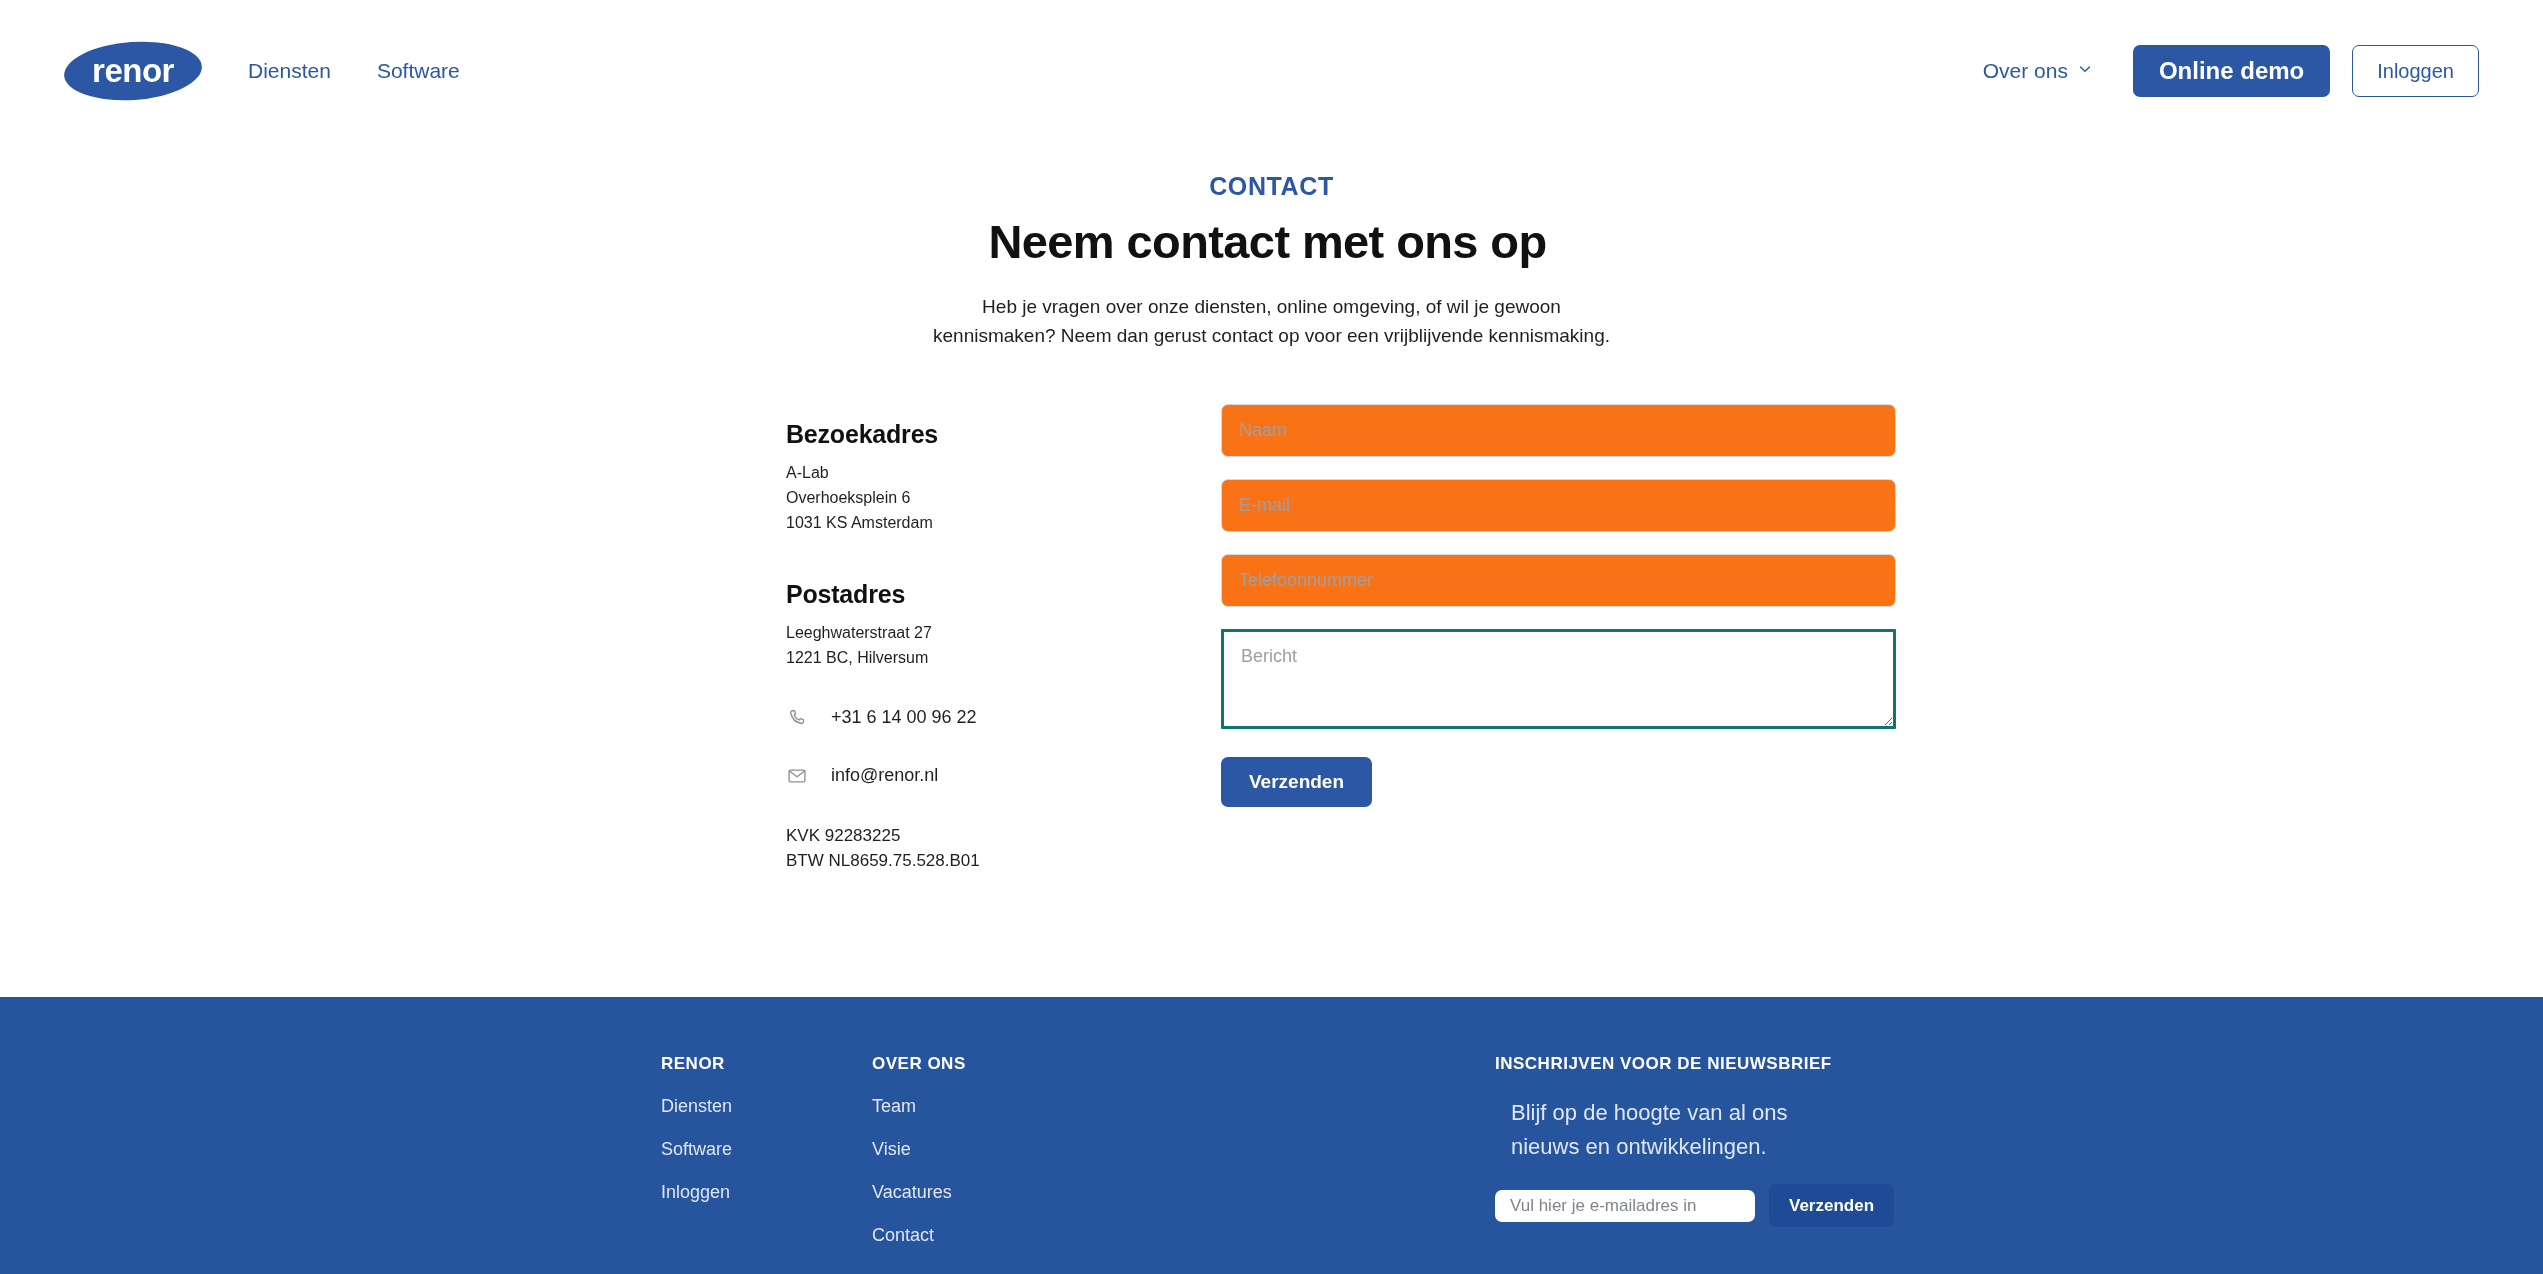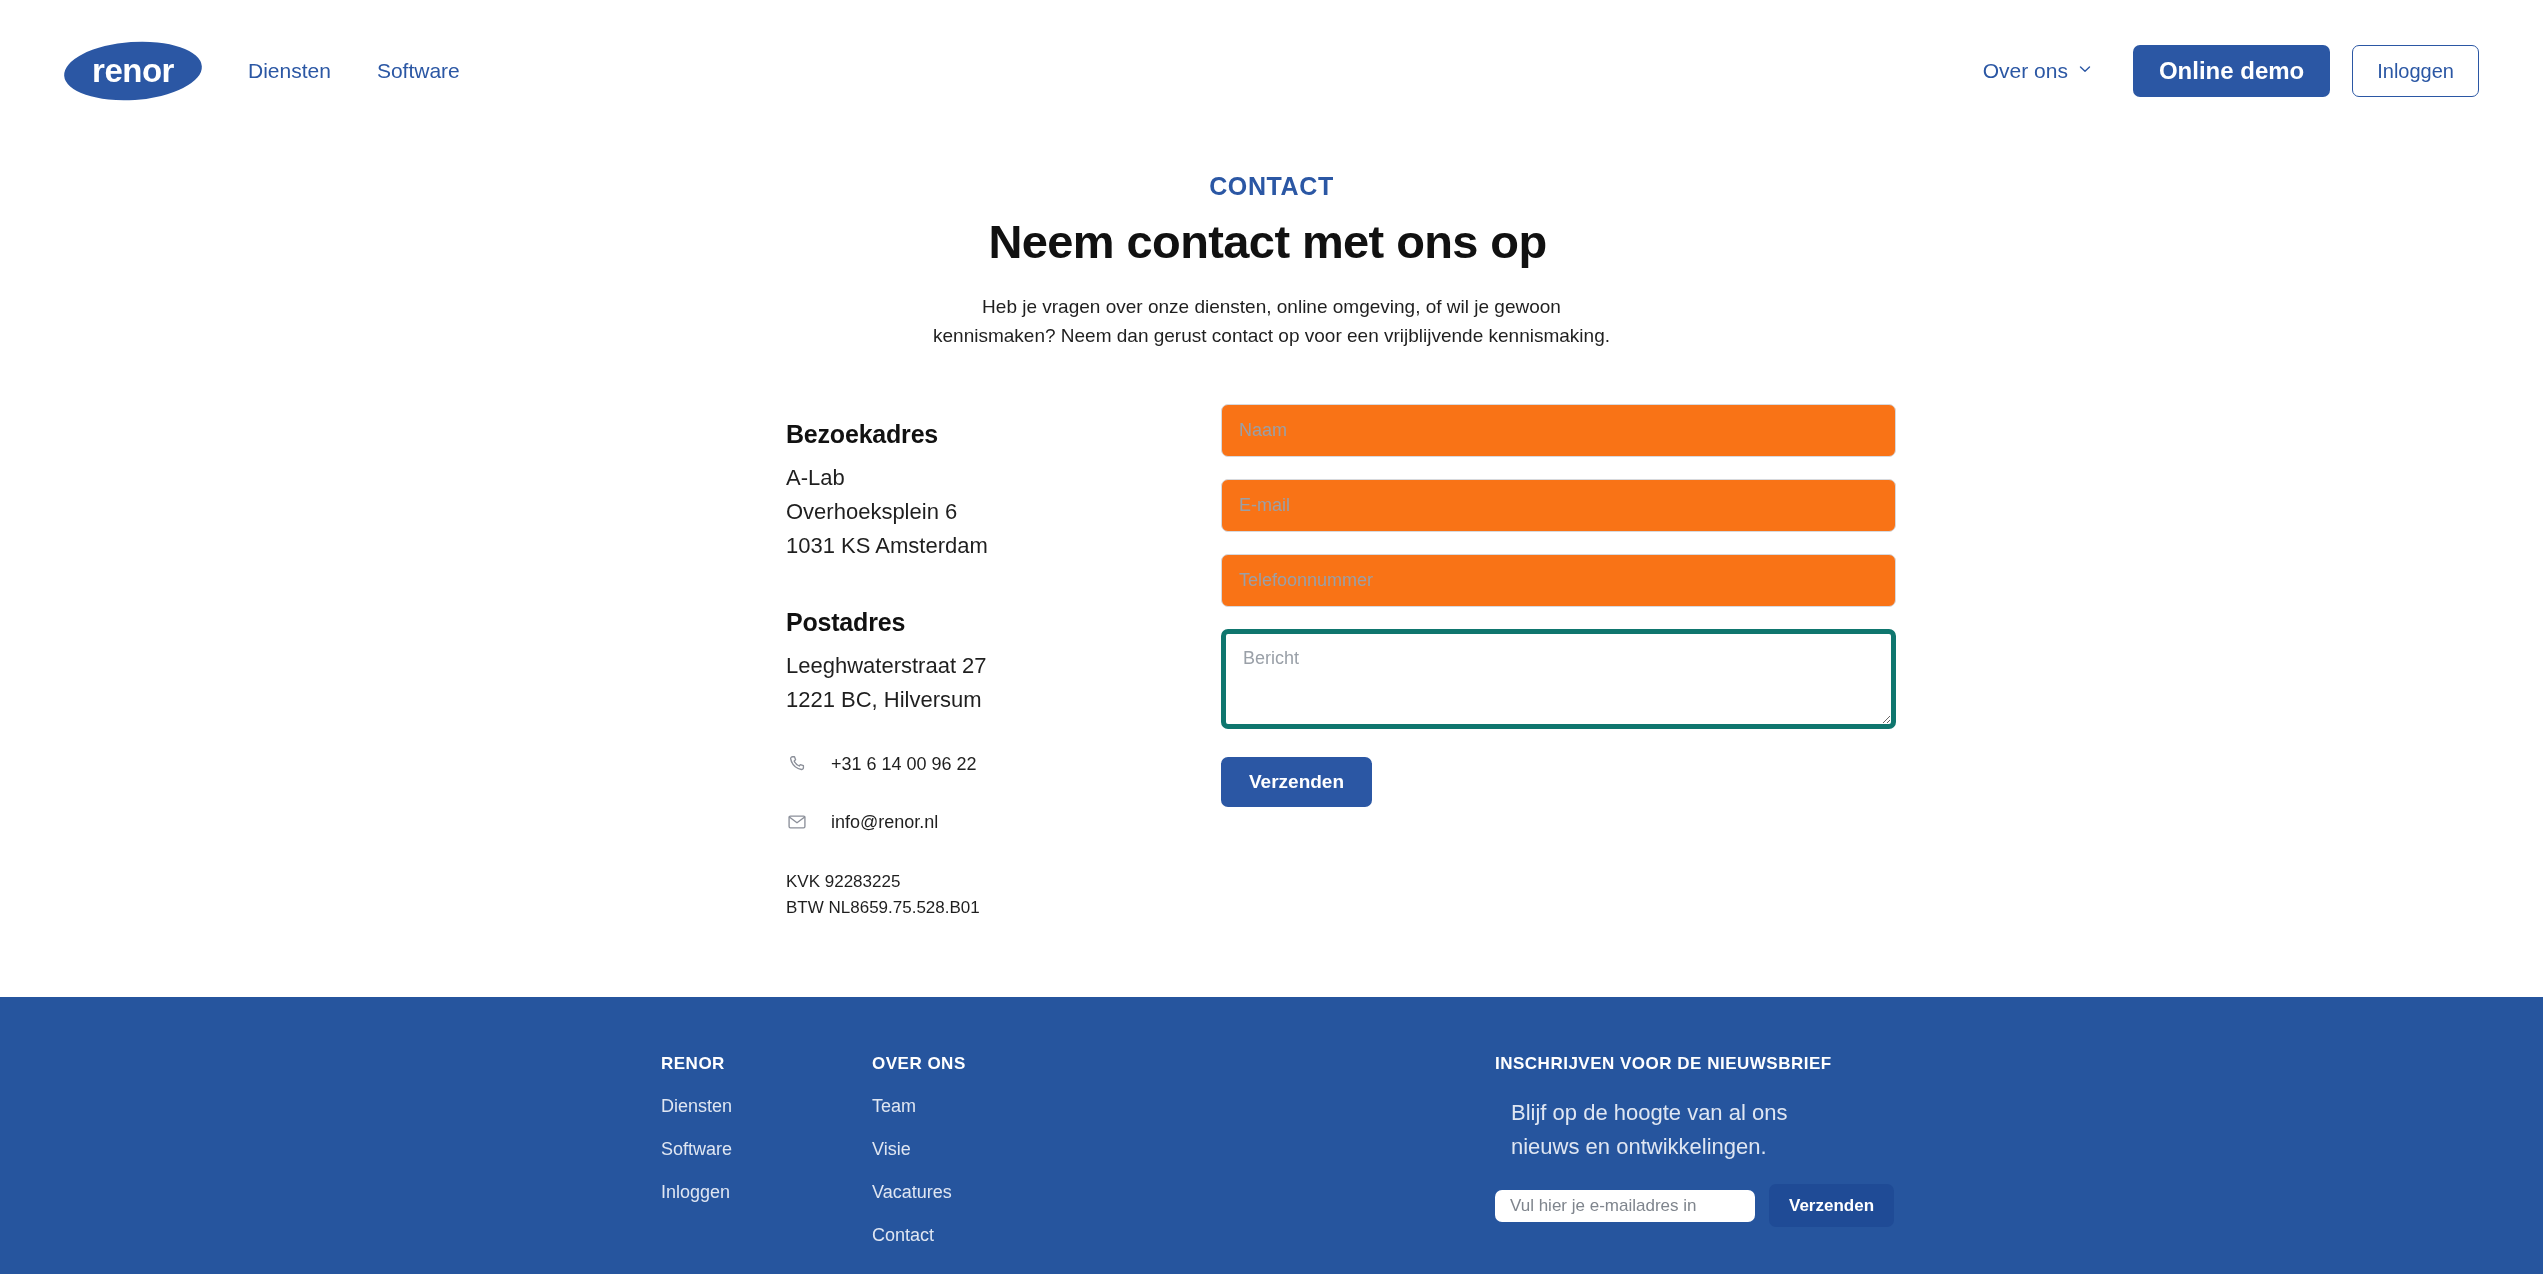--- a/index.html
+++ b/index.html
@@ -175,21 +175,21 @@
   }
   .info-heading {
     font-size: 25px;
     font-weight: 700;
     color: #111111;
     margin: 0 0 12px 0;
     letter-spacing: -0.2px;
   }
   .info-heading.second { margin-top: 45px; }
   .info-line {
-    font-size: 22px;
+    font-size: 16px;
     color: #1f1f1f;
     line-height: 1.55;
   }
   .contact-row {
     display: flex;
     align-items: center;
     gap: 23px;
     margin-top: 36px;
   }
   .contact-row .ic {
@@ -232,22 +232,22 @@
     padding: 0 17px;
     margin-bottom: 22px;
     display: block;
     font-family: "Liberation Sans", sans-serif;
     outline: none;
   }
   .field::placeholder { color: #9aa0a8; }
   .field-area {
     width: 675px;
     height: 100px;
-    border: 5px solid #0f766e;
-    border-radius: 7px;
+    border: 3px solid #0f766e;
+    border-radius: 1px;
     background: #ffffff;
     font-size: 18px;
     color: #111111;
     padding: 14px 17px;
     font-family: "Liberation Sans", sans-serif;
     resize: vertical;
     display: block;
     margin-bottom: 28px;
     outline: none;
   }

